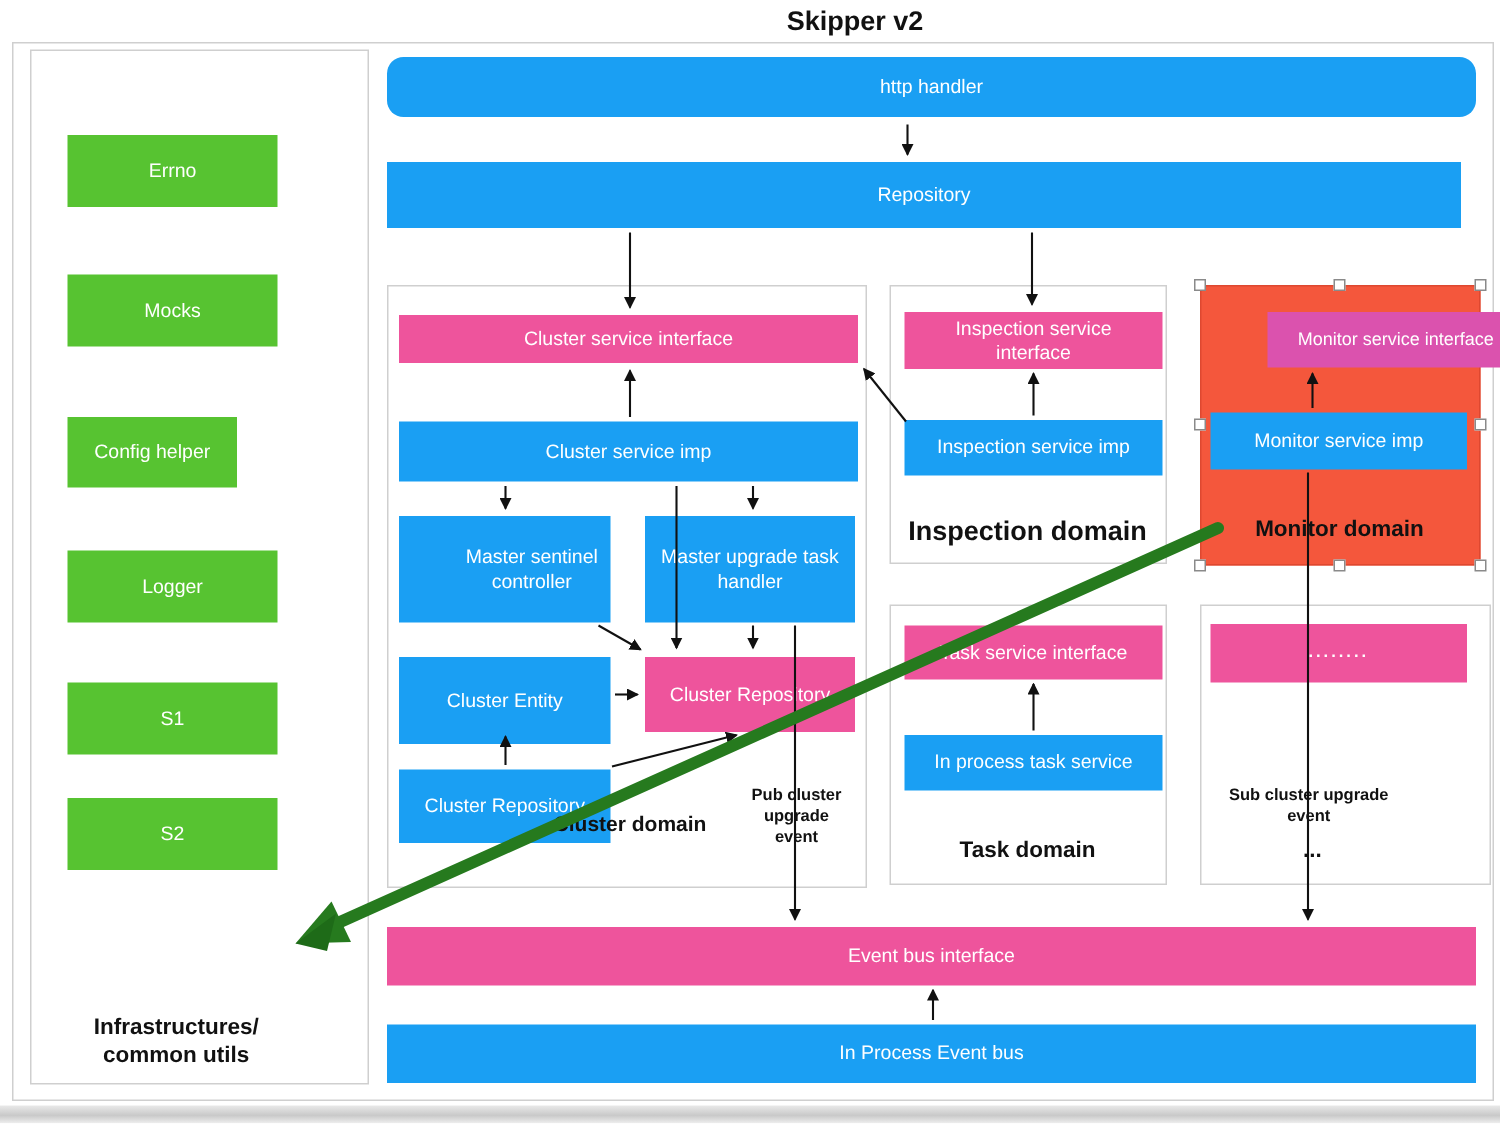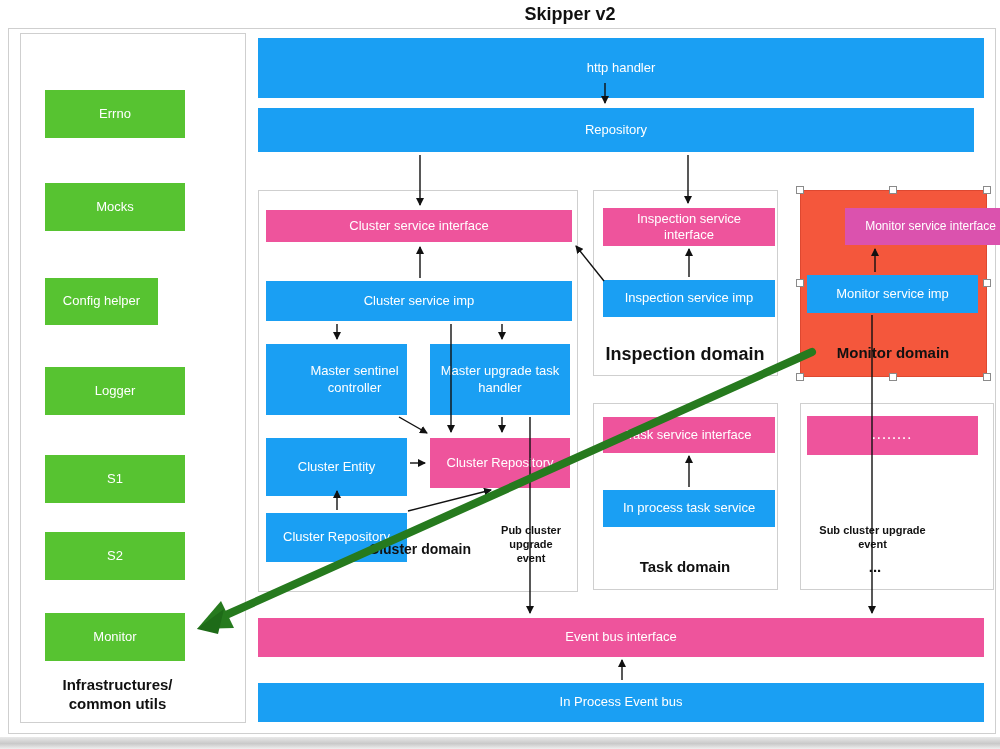--- a/index.html
+++ b/index.html
@@ -46,29 +46,26 @@
     </div>
   <div class="box green" style="left:45px;top:367px;width:140px;height:48px;">
       <span>Logger</span>
     </div>
   <div class="box green" style="left:45px;top:455px;width:140px;height:48px;">
       <span>S1</span>
     </div>
   <div class="box green" style="left:45px;top:532px;width:140px;height:48px;">
       <span>S2</span>
     </div>
-  <div class="box green" style="left:45px;top:613px;width:140px;height:48px;">
-      <span>Monitor</span>
-    </div>
   <div class="caption">
     <div>Infrastructures/</div>
     <div>common utils</div>
   </div>
 
-  <div class="box blue" style="left:258px;top:38px;width:726px;height:60px;">
+  <div class="box blue" style="left:258px;top:38px;width:726px;height:40px;border-radius:11px;">
       <span>http handler</span>
     </div>
   <div class="box blue" style="left:258px;top:108px;width:716px;height:44px;">
       <span>Repository</span>
     </div>
 
   <div class="frame" style="left:258px;top:190px;width:320px;height:402px;"></div>
   <div class="box pink" style="left:266px;top:210px;width:306px;height:32px;">
       <span>Cluster service interface</span>
     </div>

